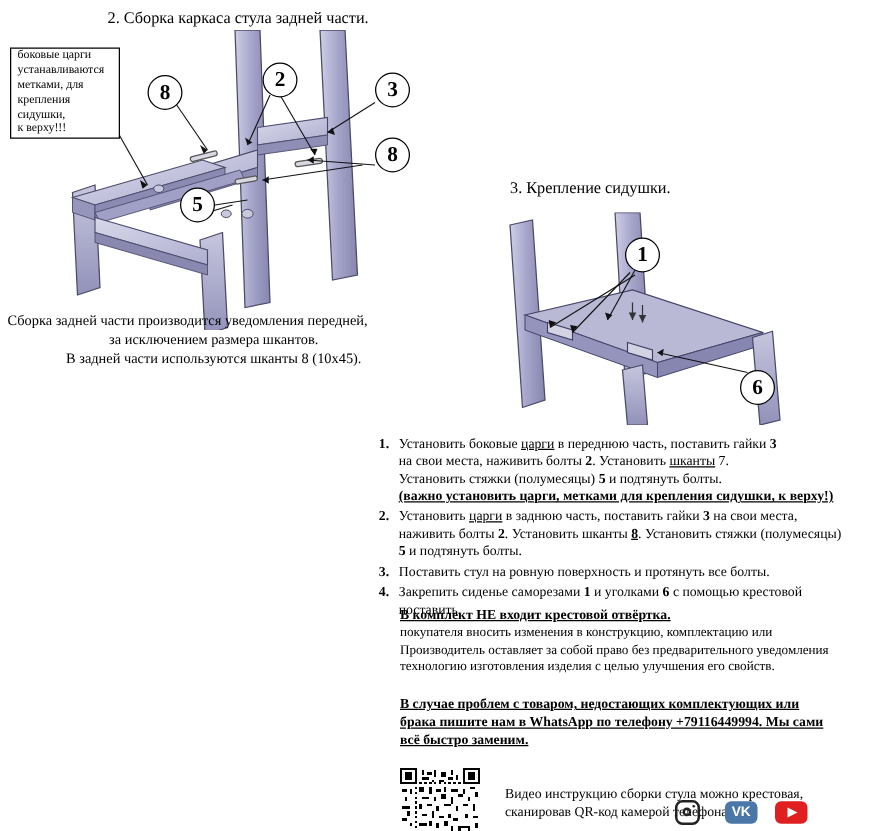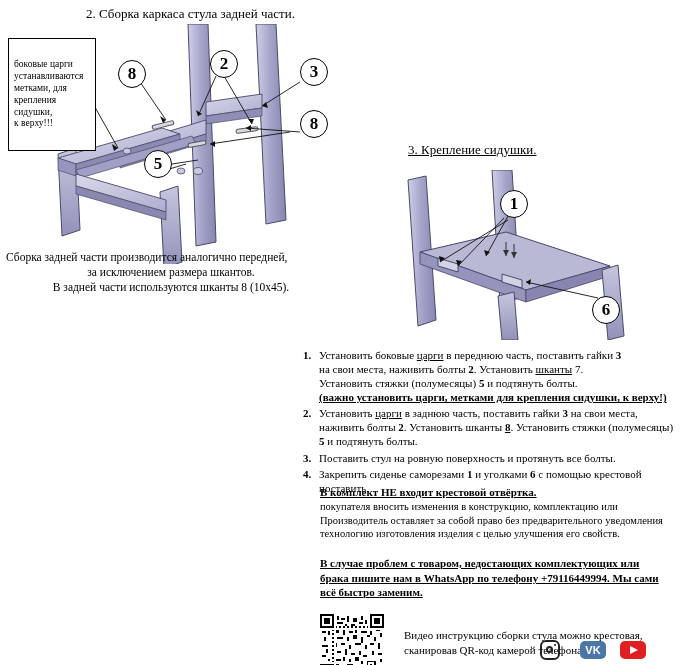--- a/index.html
+++ b/index.html
@@ -54,21 +54,21 @@
     width: 28px; height: 28px;
     box-sizing: border-box;
   }
 
   .note-box {
     position: absolute;
     border: 1px solid #000;
     background: #ffffff;
     font-size: 9.5px;
     line-height: 1.25;
-    padding: 20px 5px;
+    padding: 0 5px;
     box-sizing: border-box;
     font-family: "Liberation Serif", serif;
   }
 
   .caption {
     font-size: 11.5px;
     line-height: 1.3;
     font-family: "Liberation Serif", serif;
   }
 
@@ -265,26 +265,26 @@
     <div>к верху!!!</div>
   </div>
 
   <div class="callout" style="left:118px; top:60px;">8</div>
   <div class="callout" style="left:210px; top:50px;">2</div>
   <div class="callout" style="left:300px; top:58px;">3</div>
   <div class="callout" style="left:300px; top:110px;">8</div>
   <div class="callout" style="left:144px; top:150px;">5</div>
 
   <div class="abs caption" style="left:6px; top:250px; width:330px; text-align:center;">
-    <div style="text-align:left;">Сборка задней части производится аналогично передней,</div>
+    <div style="text-align:left;">Сборка задней части производится уведомления передней,</div>
     <div>за исключением размера шкантов.</div>
     <div>В задней части используются шканты 8 (10x45).</div>
   </div>
 
-  <div class="abs section-title" style="left:408px; top:142px;text-decoration:underline;">3.   Крепление сидушки.</div>
+  <div class="abs section-title" style="left:408px; top:142px;">3.   Крепление сидушки.</div>
 
   <div class="abs" id="fig3">
     <svg width="310" height="170" viewBox="0 0 310 170">
 
       <polygon points="28,10 46,6 56,150 38,156" fill="url(#gWood)" stroke="#4a4a6a" stroke-width="1"></polygon>
       <polygon points="112,0 132,0 140,128 120,133" fill="url(#gWood)" stroke="#4a4a6a" stroke-width="1"></polygon>
 
       <polygon points="40,82 126,62 230,96 146,120" fill="#b9b9d6" stroke="#45456a" stroke-width="1"></polygon>
       <polygon points="40,82 146,120 146,132 40,94" fill="#9494bd" stroke="#45456a" stroke-width="0.8"></polygon>
       <polygon points="146,120 230,96 230,106 146,132" fill="#8686b0" stroke="#45456a" stroke-width="0.8"></polygon>

